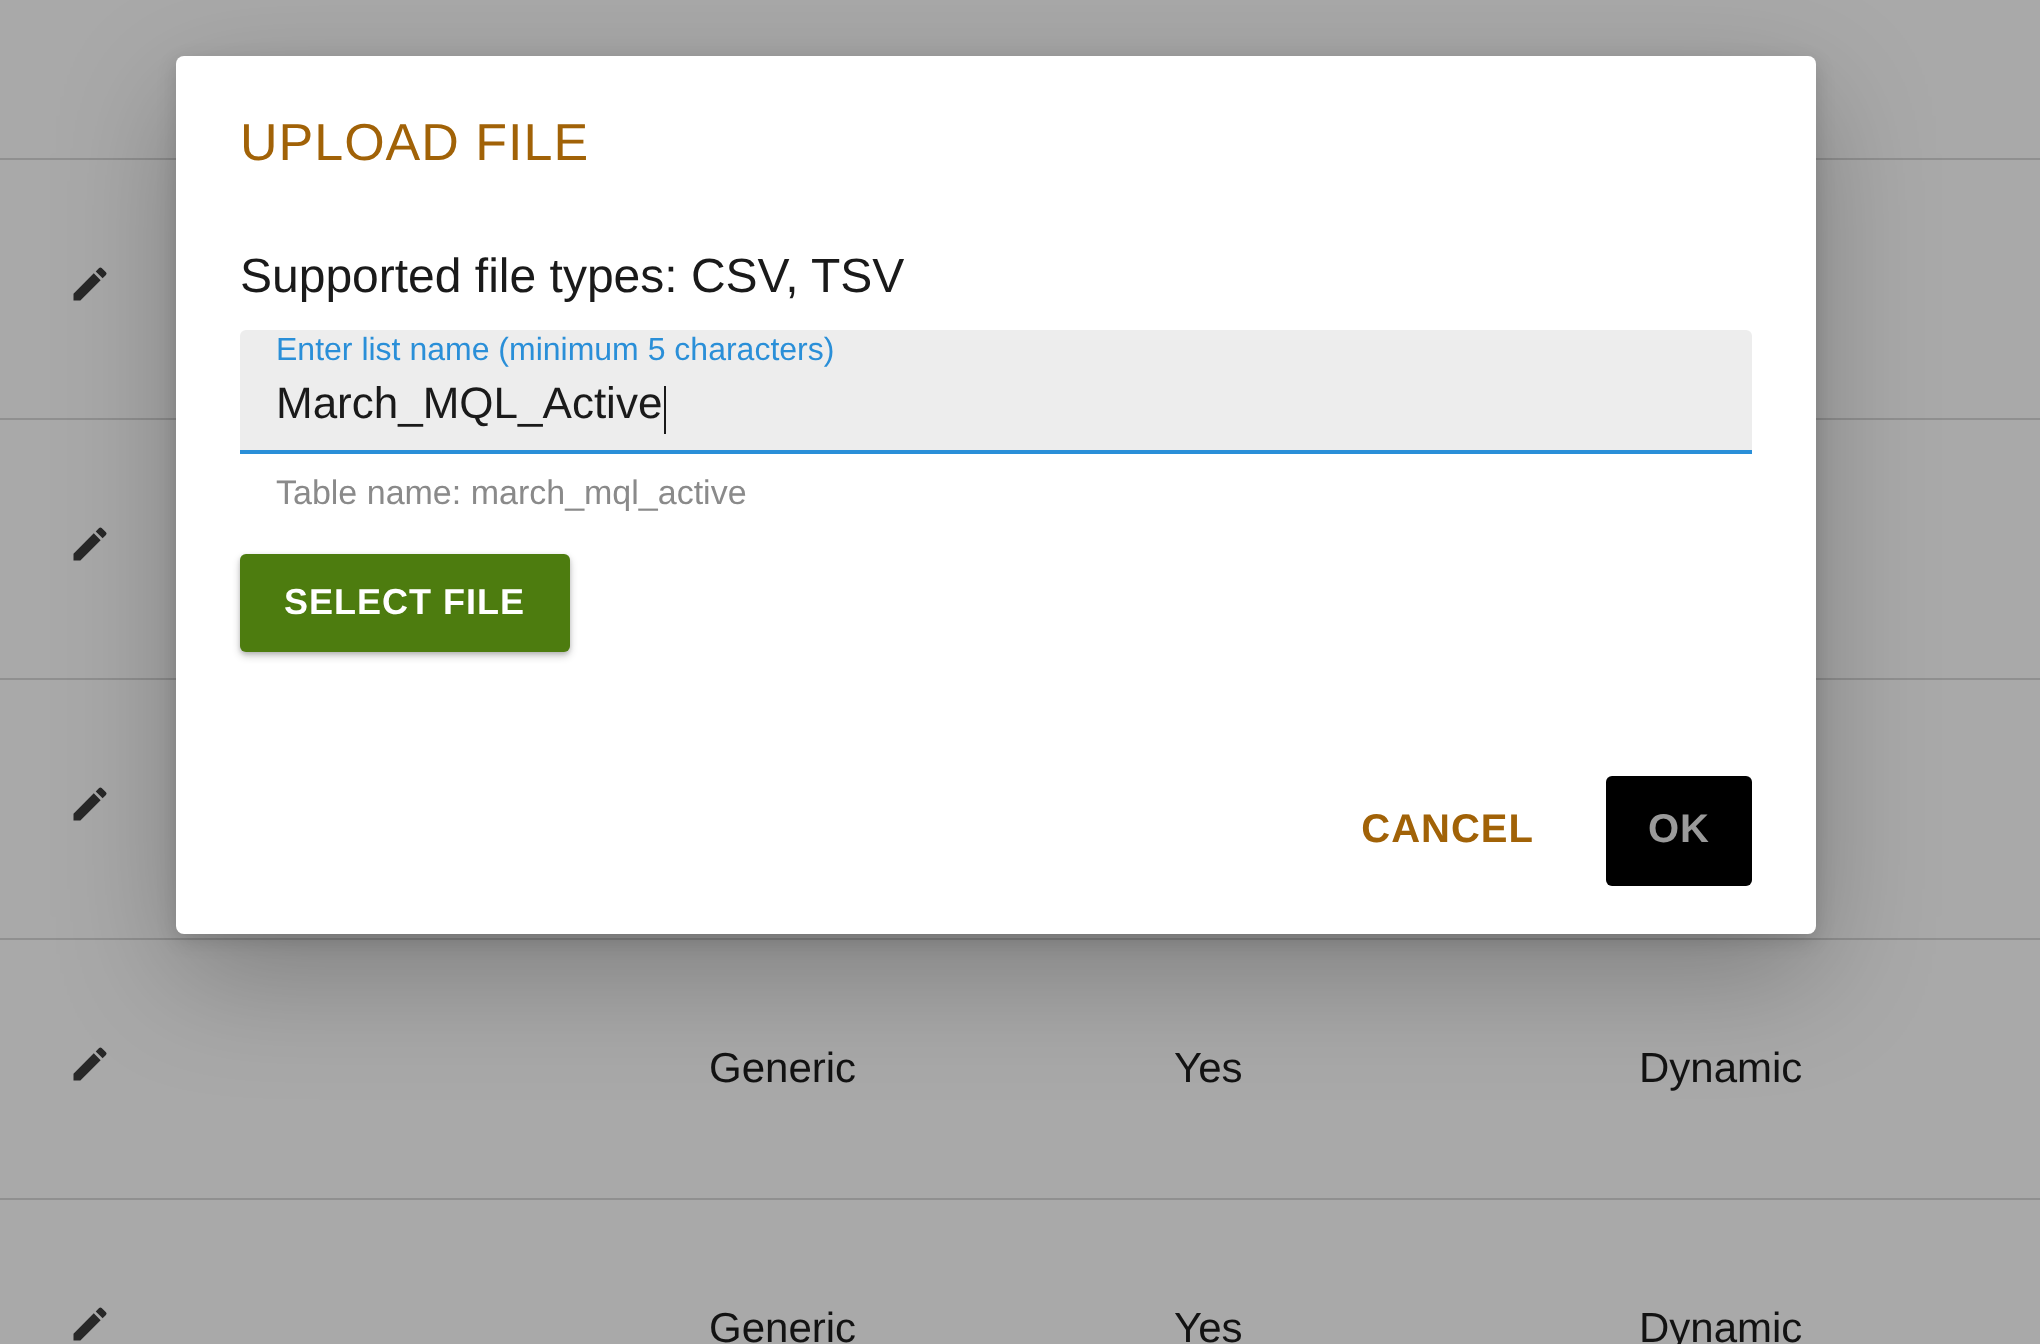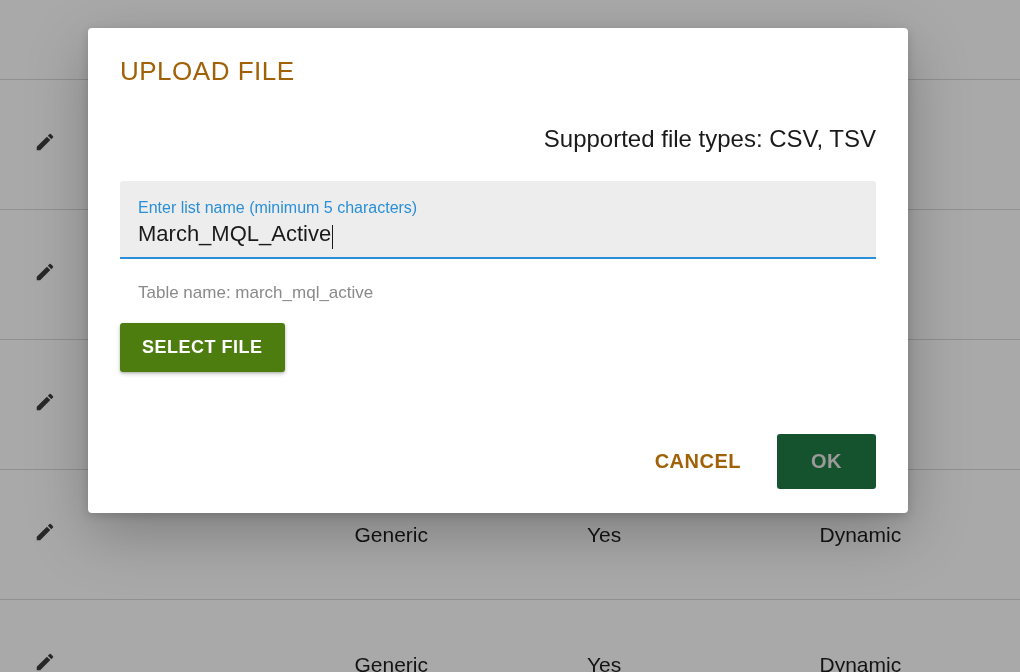--- a/index.html
+++ b/index.html
@@ -43,29 +43,28 @@
     .modal-title {
       color: #a16207;
       font-size: 26px;
       font-weight: 500;
       letter-spacing: 0.5px;
       margin-bottom: 38px;
     }
     .supported-text {
       font-size: 24px;
       color: #1a1a1a;
-      margin-bottom: 28px;
-      text-align: right;
+      margin-bottom: 12px;
     }
     .input-wrap {
       background: #ededed;
       border-radius: 3px 3px 0 0;
       border-bottom: 2px solid #2a8fd8;
-      padding: 18px 18px 8px 18px;
-      margin-bottom: 24px;
+      padding: 2px 18px 8px 18px;
+      margin-bottom: 10px;
     }
     .input-label {
       color: #2a8fd8;
       font-size: 16px;
       margin-bottom: 4px;
     }
     .caret {
       display: inline-block;
       width: 1px;
       height: 24px;
@@ -106,27 +105,27 @@
       background: transparent;
       border: none;
       color: #a16207;
       font-size: 20px;
       font-weight: 600;
       letter-spacing: 0.5px;
       cursor: pointer;
       padding: 10px 8px;
     }
     .ok-btn {
-      background: #14532d;
+      background: #000000;
       border: none;
       color: #9a9a9a;
       font-size: 20px;
       font-weight: 600;
       letter-spacing: 0.5px;
-      padding: 16px 34px;
+      padding: 16px 21px;
       border-radius: 3px;
       cursor: not-allowed;
     }
   </style>
 </head>
 <body>
 
 <div class="table-bg">
   <div class="table-header">
     <div></div>

